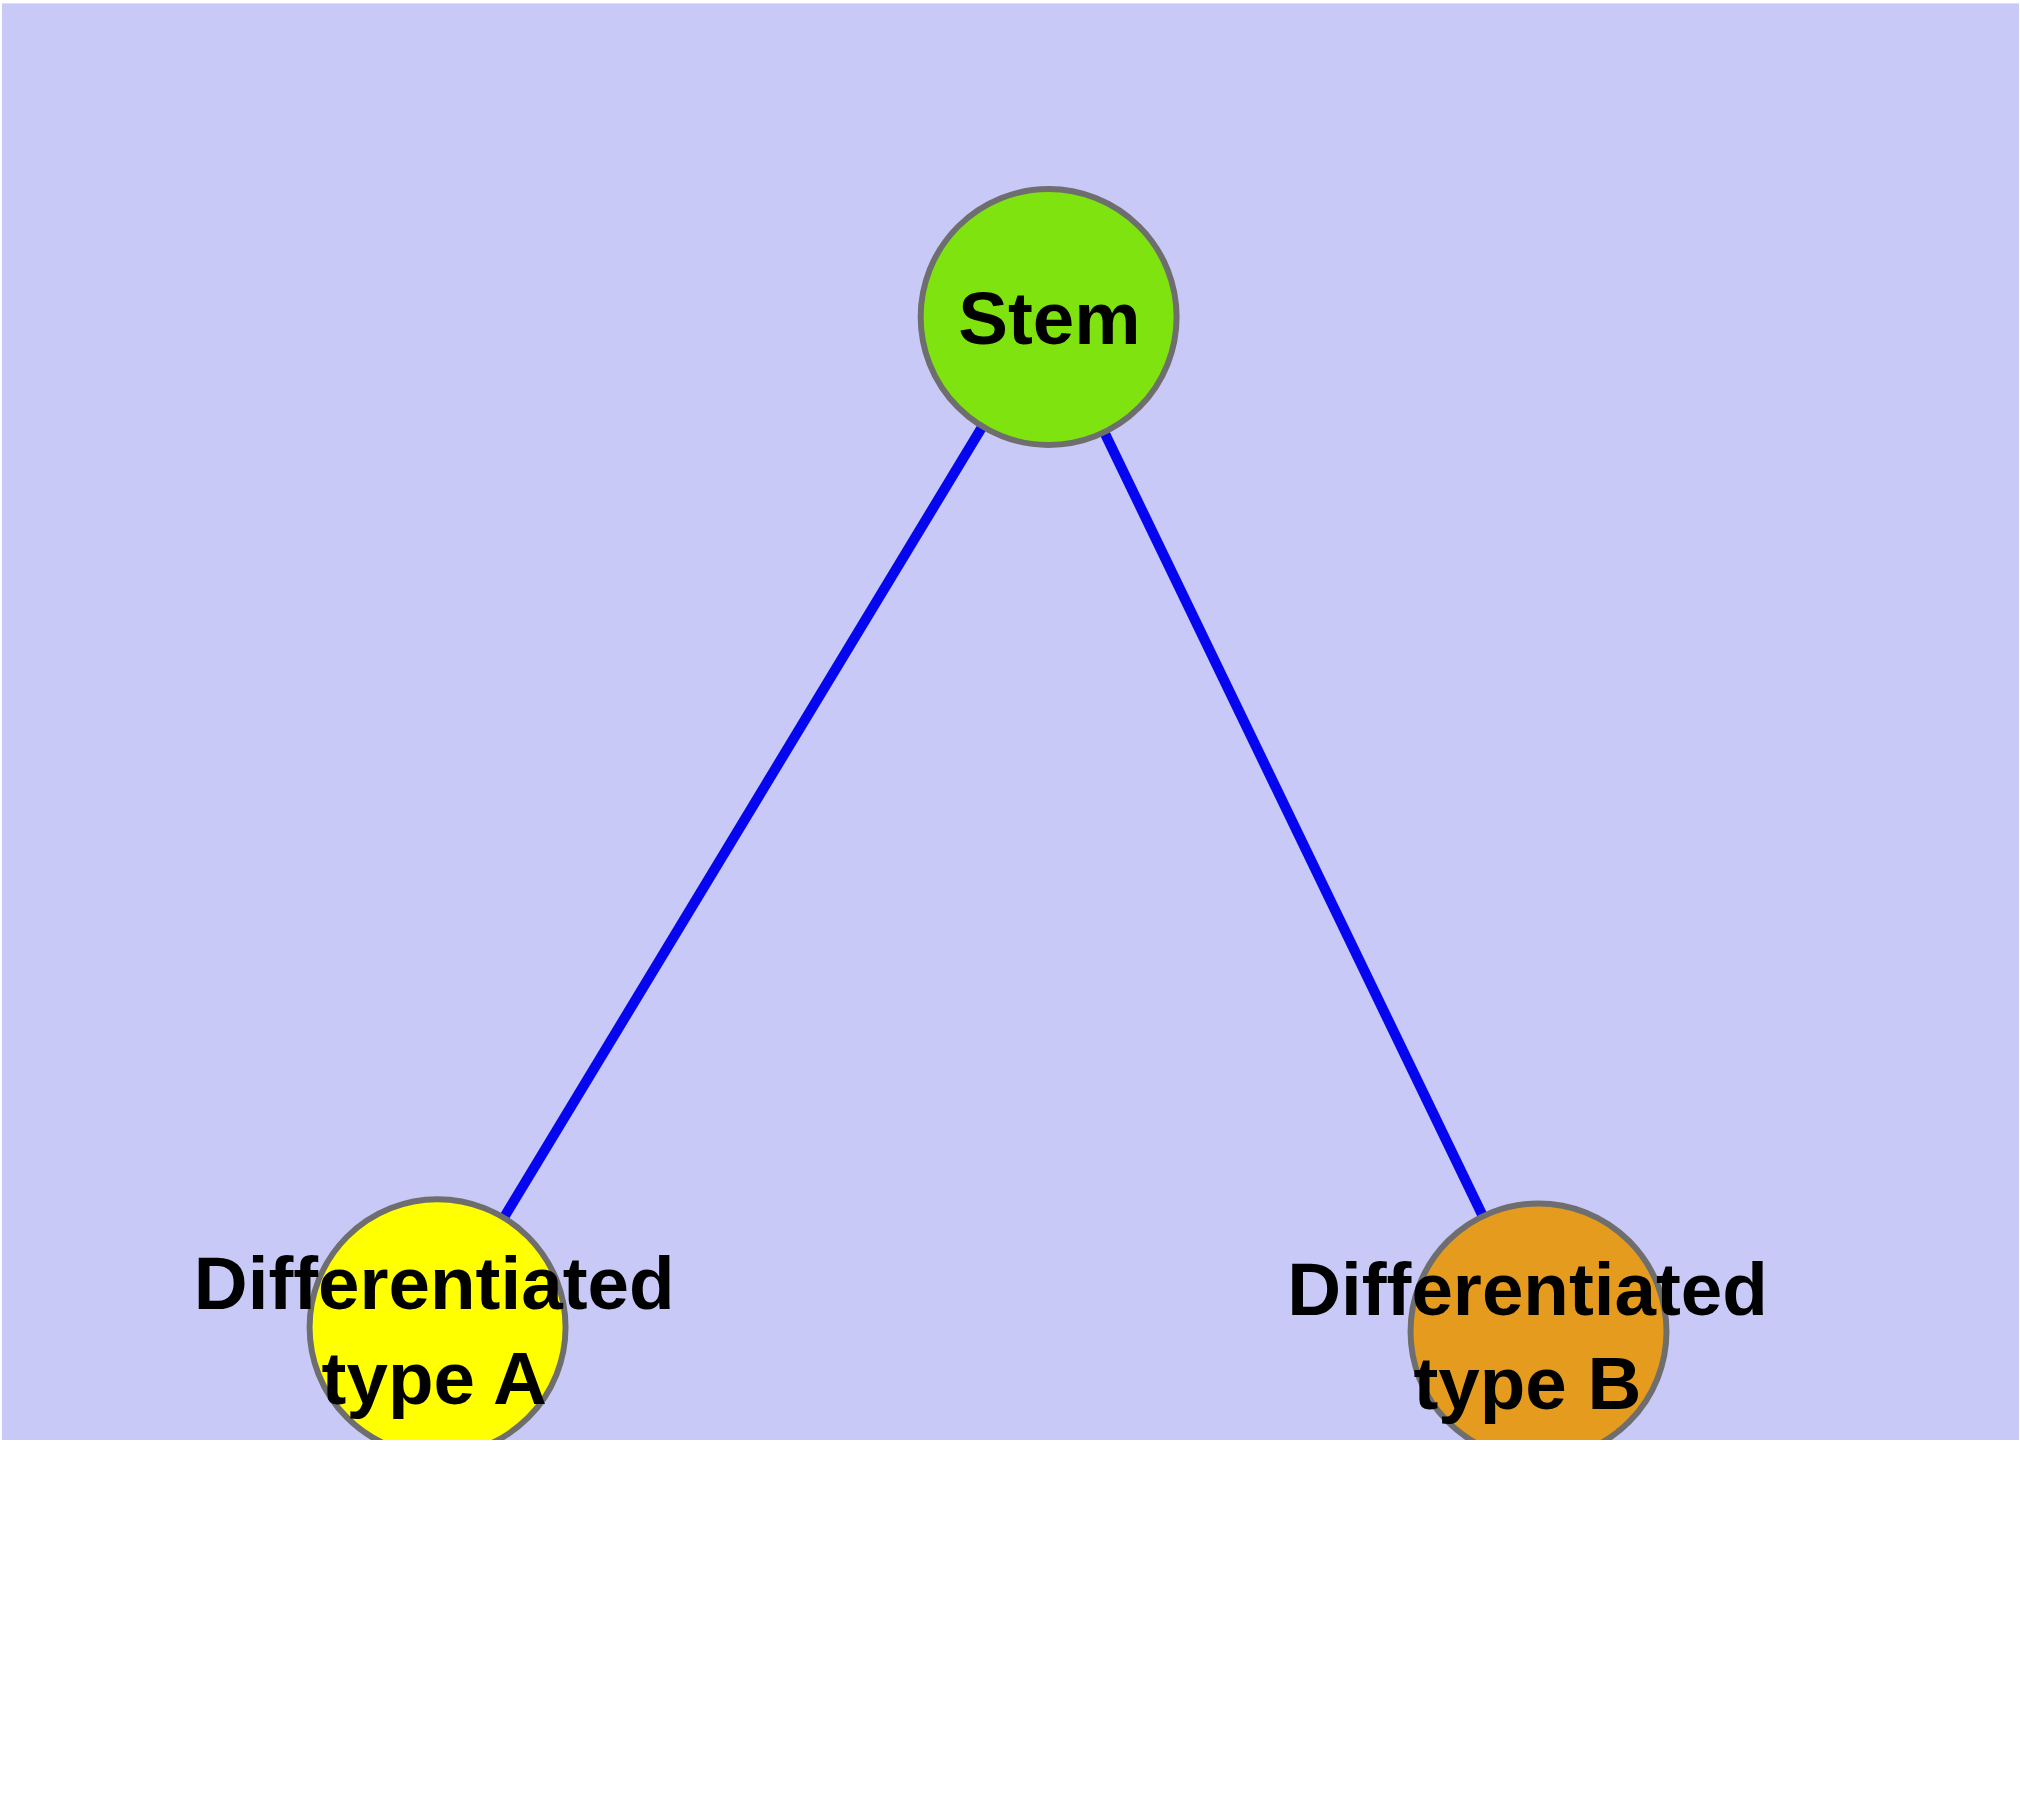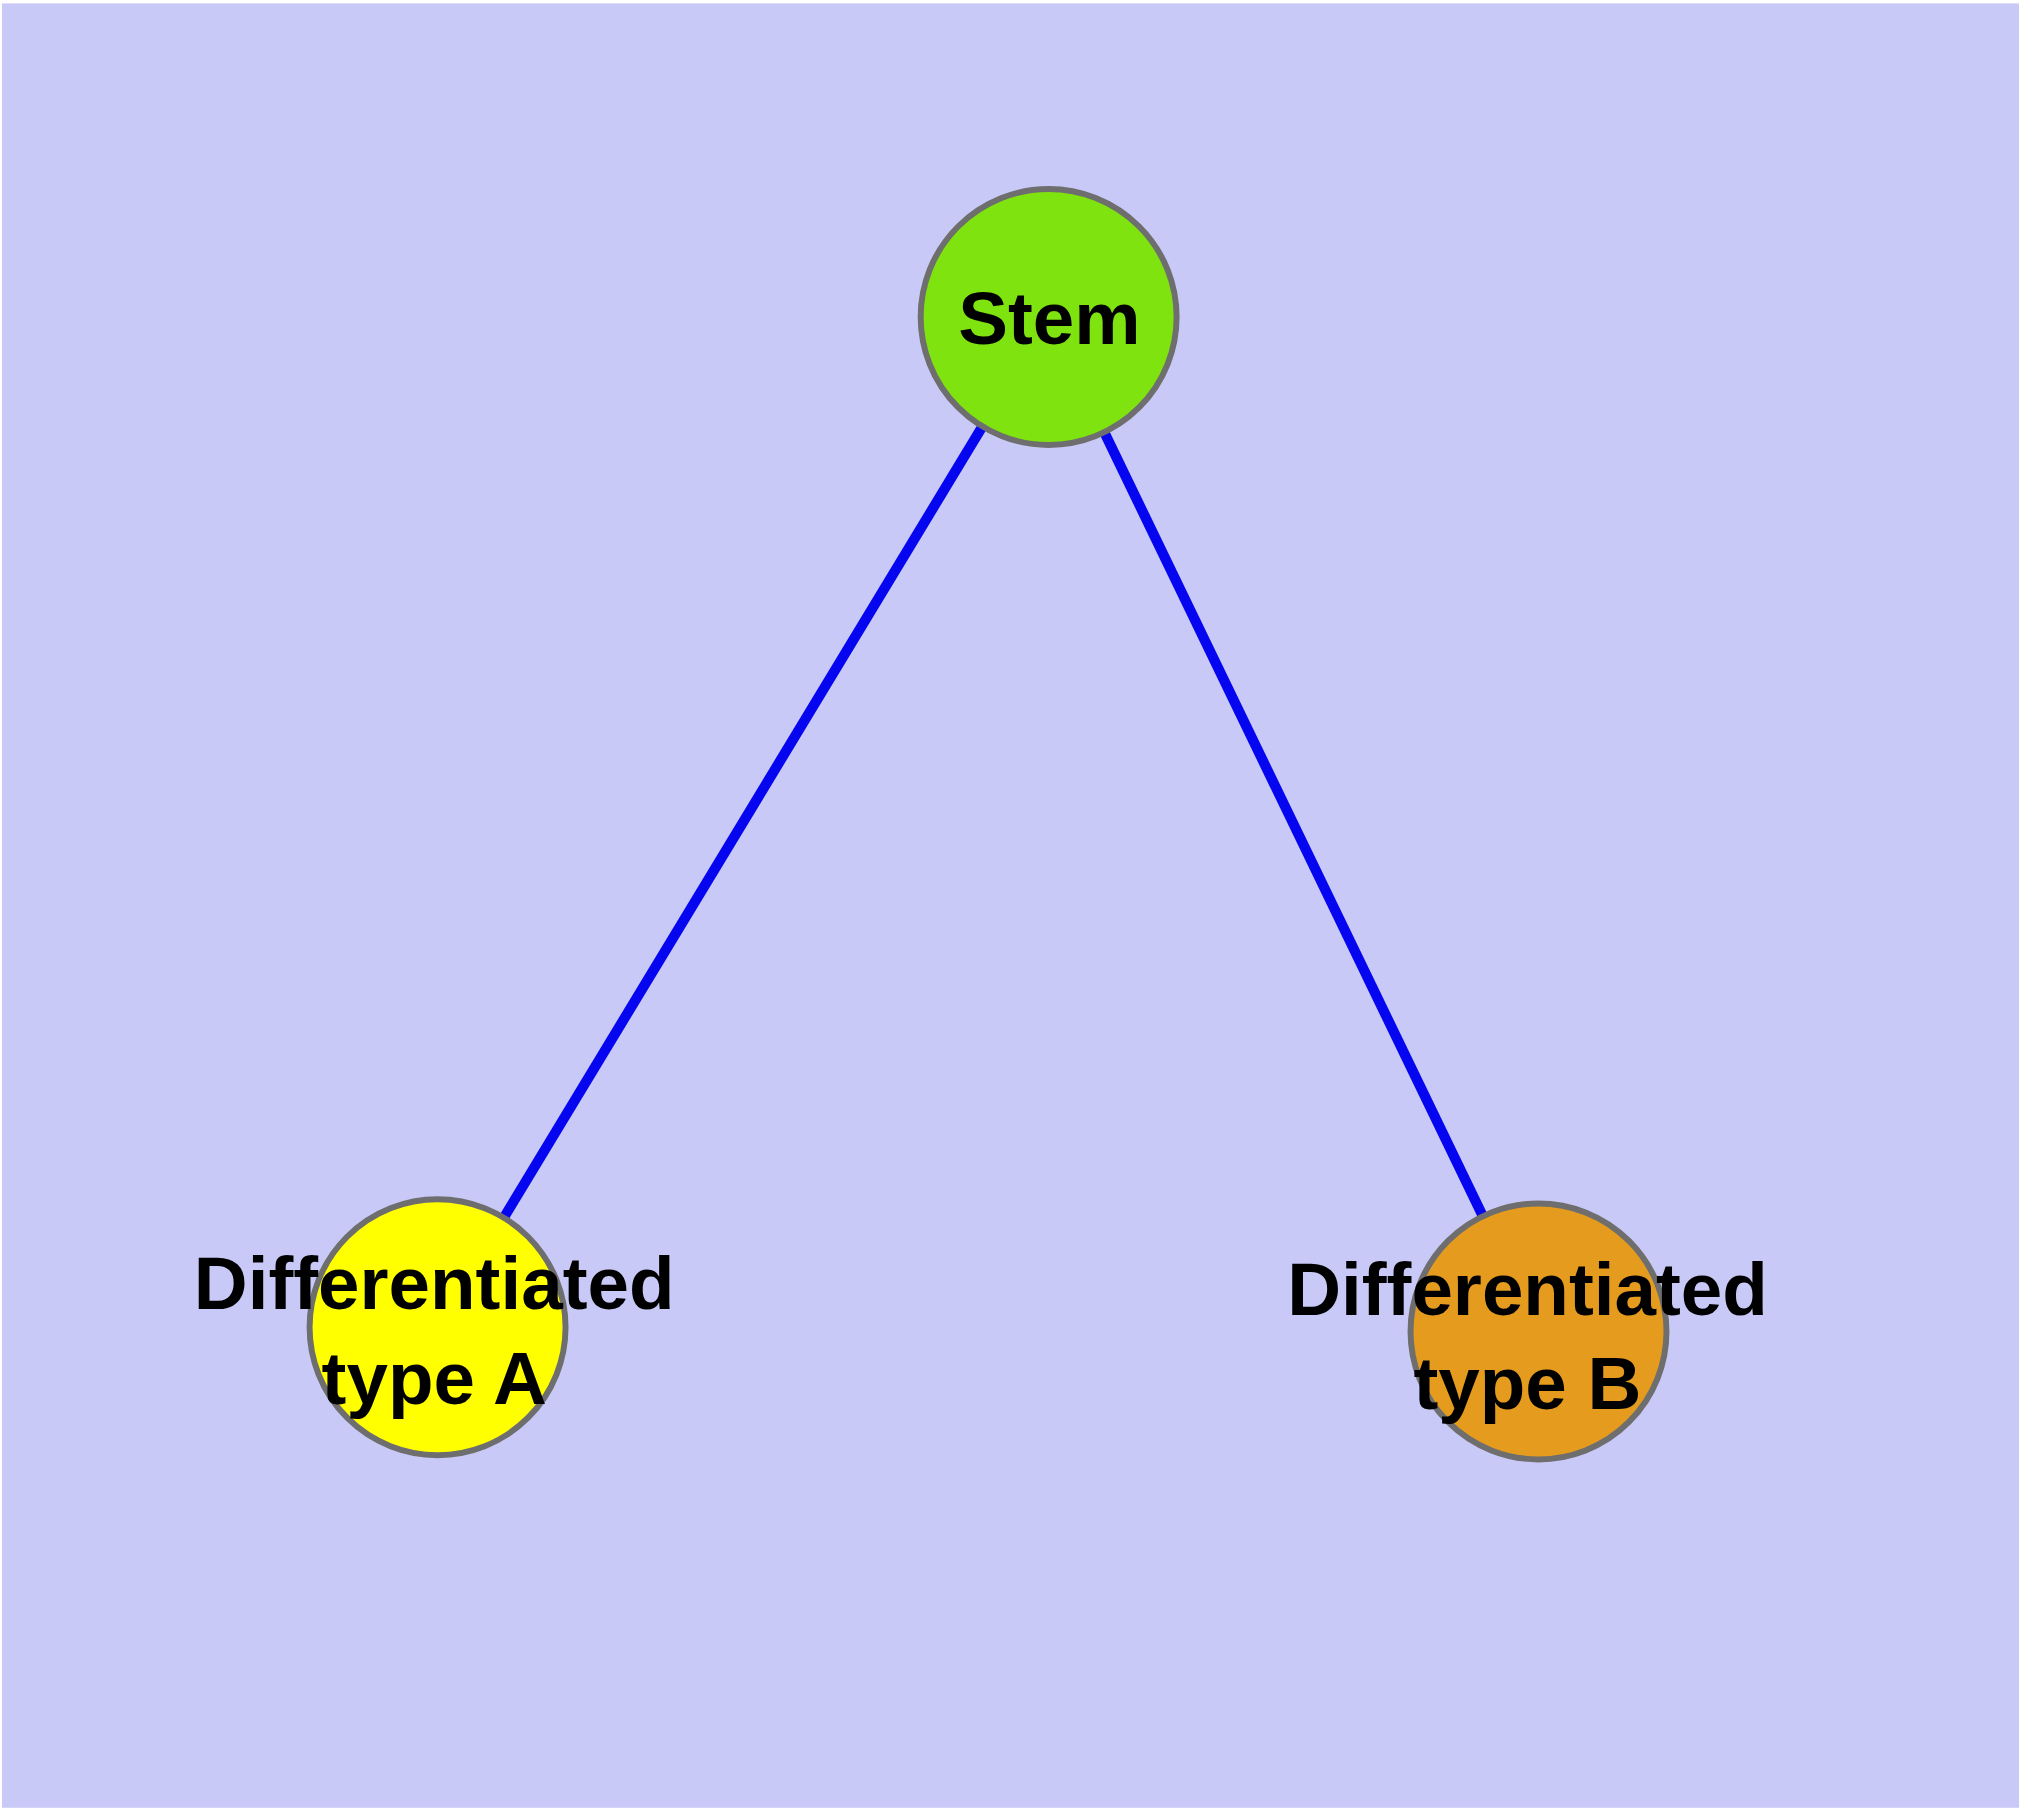--- a/index.html
+++ b/index.html
@@ -5,21 +5,21 @@
 <style>
   html, body {
     margin: 0;
     padding: 0;
     background: #ffffff;
     font-family: "Liberation Sans", sans-serif;
   }
   .stage {
     position: relative;
     width: 2021px;
-    height: 1812px;
+    height: 1440px;
     background: #ffffff;
     overflow: hidden;
   }
   .stage svg {
     display: block;
     width: 2021px;
     height: 1812px;
   }
   .edge {
     fill: none;

